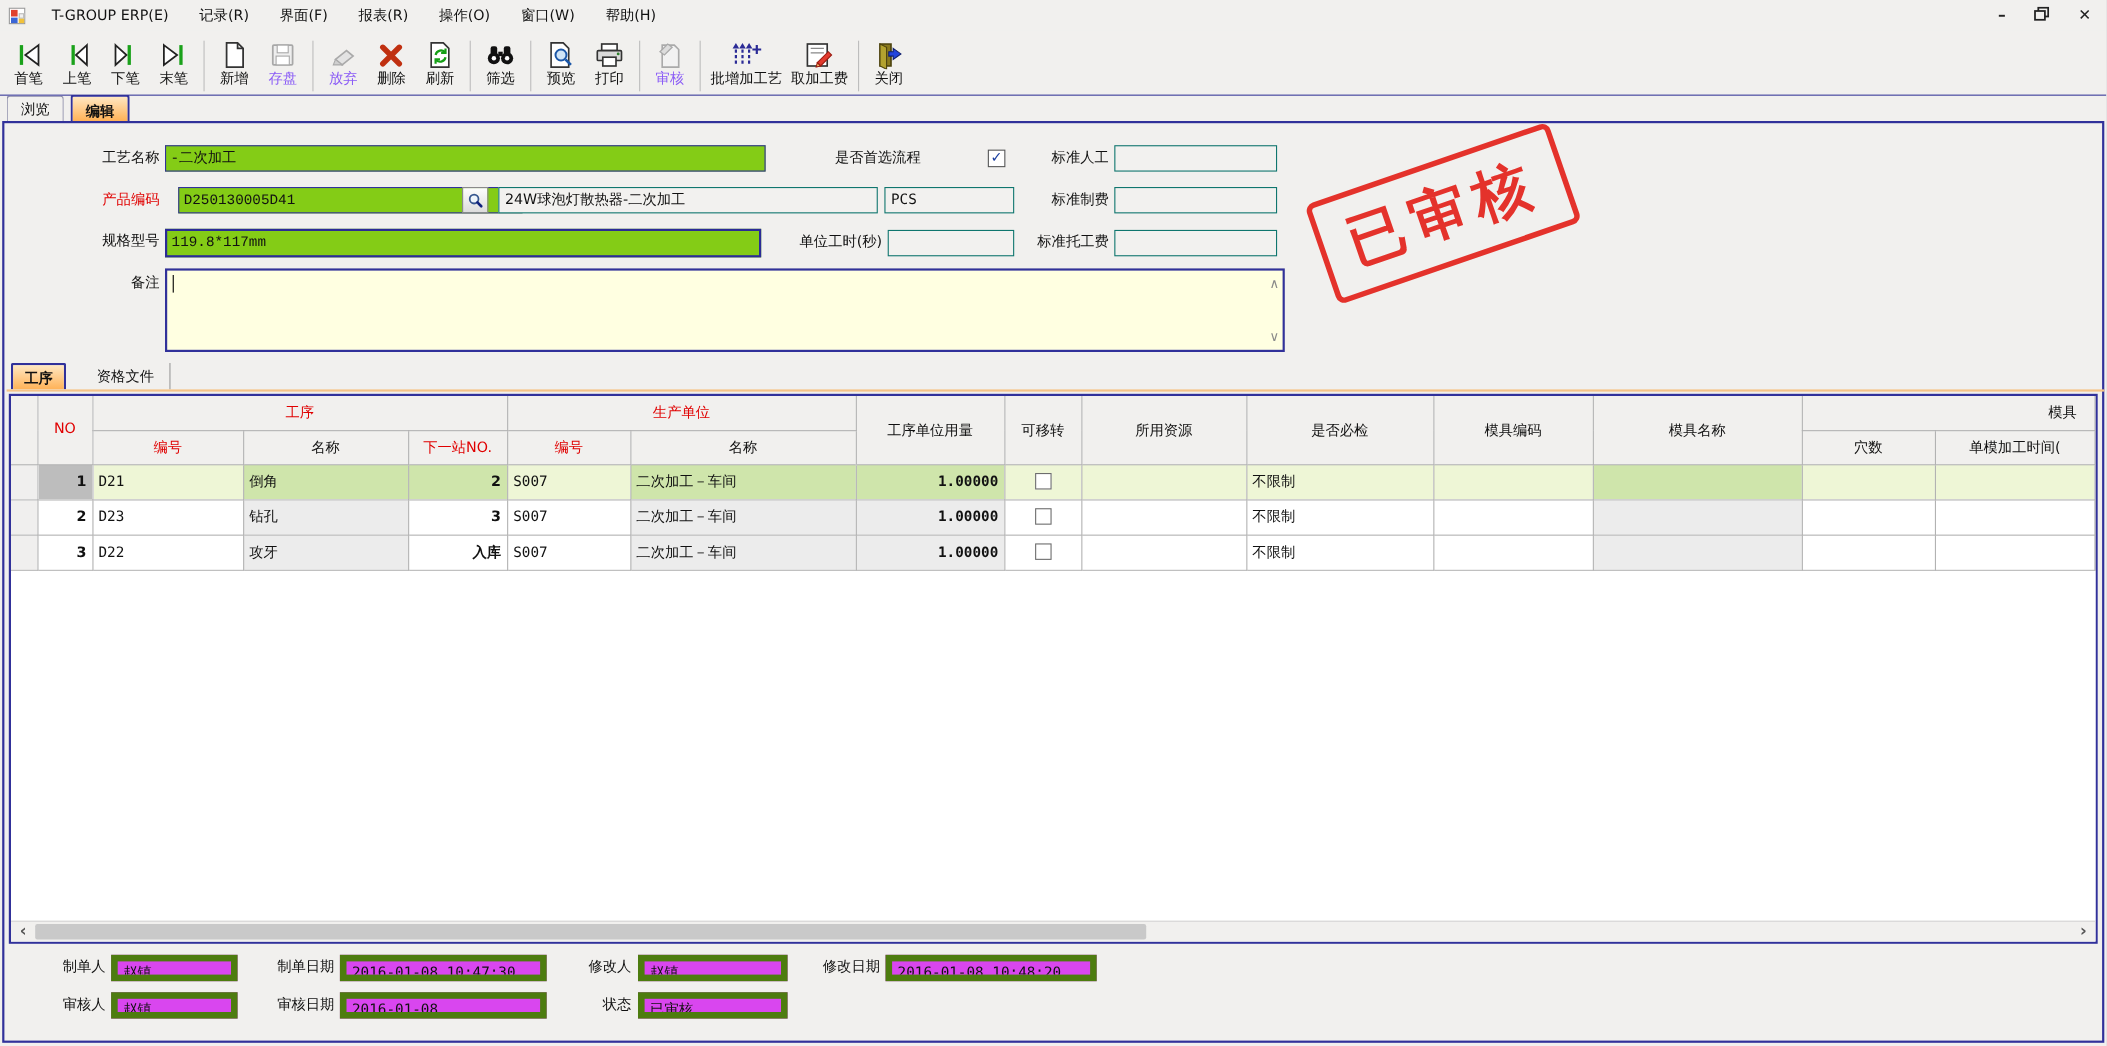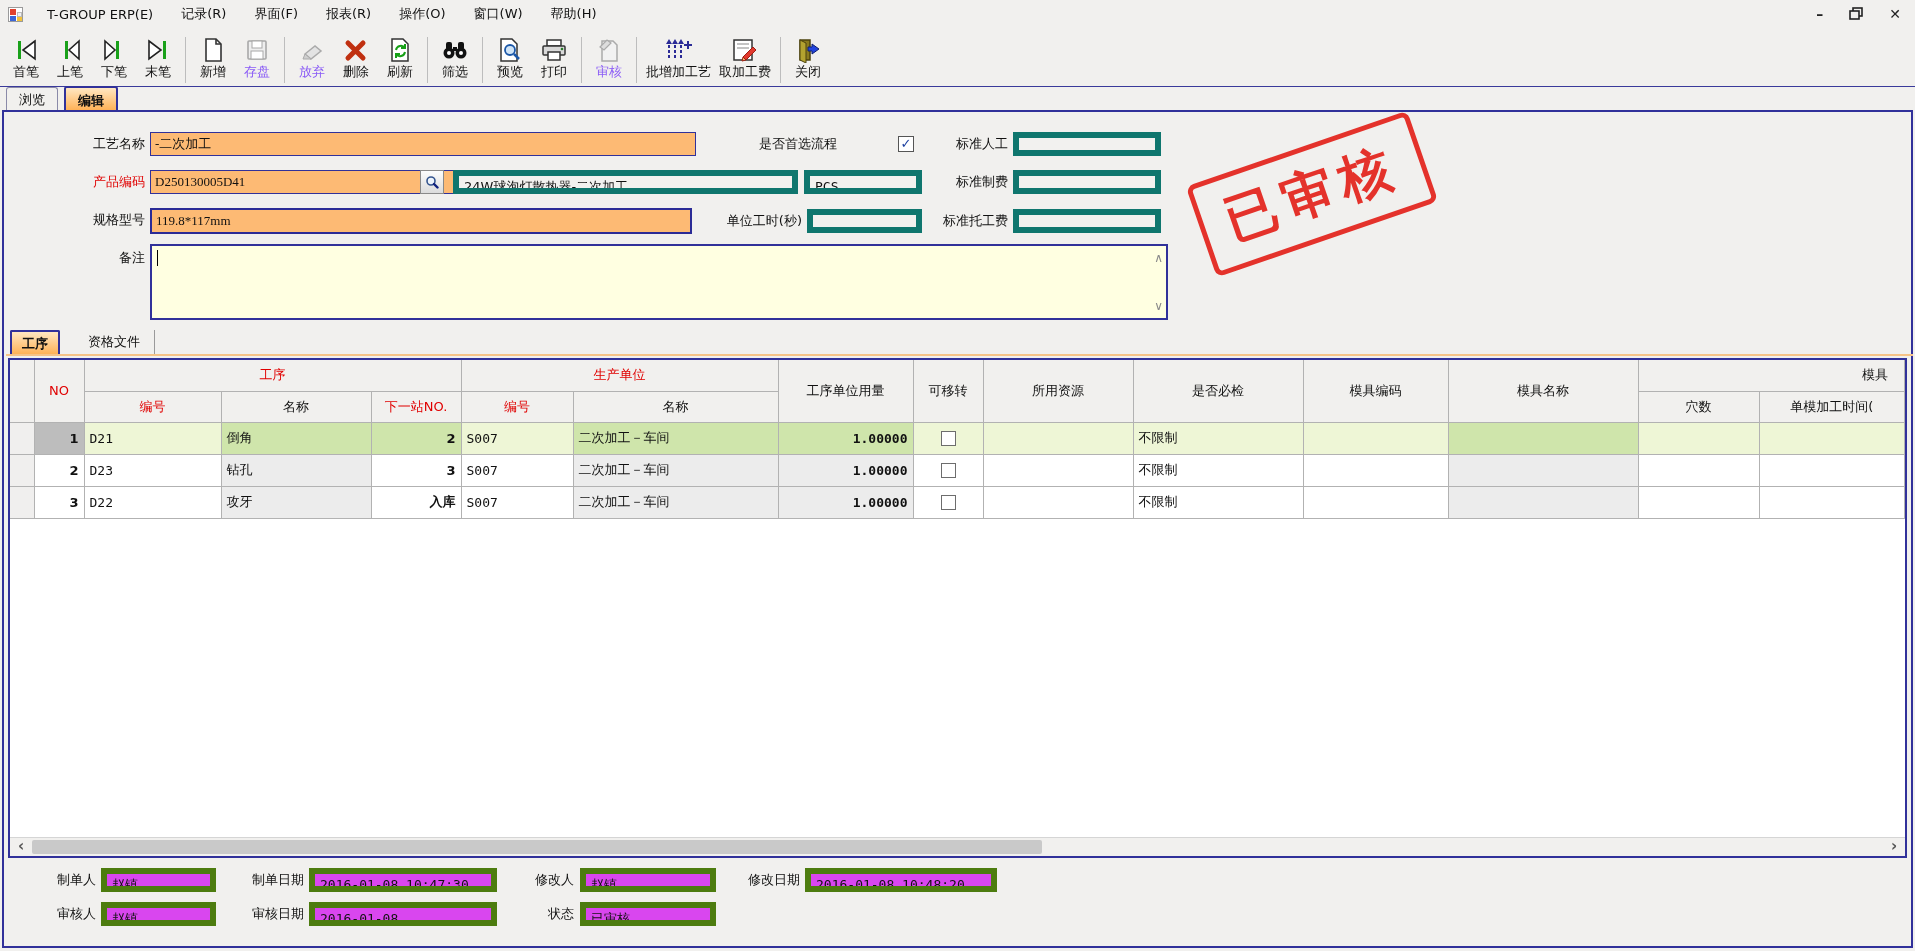--- a/index.html
+++ b/index.html
@@ -30,22 +30,22 @@
   .tab.browse { left:6px; }
   .tab.edit { left:64px; top:0; height:24px; font-weight:bold; padding-top:4px;
     background:linear-gradient(#ffe7c2,#ffb257); border:2px solid #31319a; border-bottom:none; }
 
   
   .panel { position:absolute; left:2px; top:110px; width:1911px; height:838px; border:2px solid #31319a; background:#f1f0ee;padding-left:47px; }
 
   
   .lbl { position:absolute; height:24px; line-height:24px; text-align:right; white-space:nowrap; }
   .lbl.red { color:#e00000; }
-  .inp { position:absolute; height:24px; line-height:22px; background:#fdba74; border:1px solid #31319a; padding:0 4px; font-family:Liberation Serif, serif; overflow:hidden; white-space:nowrap; }
-  .ro  { position:absolute; height:24px; line-height:22px; background:#f2f1ef; border:6px solid #0f766e; padding:0 5px; overflow:hidden; white-space:nowrap; }
+  .inp { position:absolute; height:24px; line-height:22px; background:#84cc16; border:1px solid #31319a; padding:0 4px; font-family:Liberation Mono, monospace; overflow:hidden; white-space:nowrap; }
+  .ro  { position:absolute; height:24px; line-height:22px; background:#f2f1ef; border:1px solid #0f766e; padding:0 5px; overflow:hidden; white-space:nowrap; }
   .ro.mono { font-family:"DejaVu Sans Mono","DejaVu Sans",sans-serif; }
   .focusfld { border:2px solid #2b2b96; line-height:21px; }
   .chk { position:absolute; width:16px; height:16px; background:#fff; border:1px solid #555; text-align:center; line-height:14px; font-size:13px; color:#1b3fa0; font-weight:bold; }
   .lookup-btn { position:absolute; width:24px; height:24px; border:1px solid #8a8a8a; background:linear-gradient(#fdfdfd,#dcdcdc); display:flex; align-items:center; justify-content:center; }
   .remark { position:absolute; background:#ffffe1; border:2px solid #31319a; }
   .remark .caret { position:absolute; left:5px; top:4px; width:1px; height:16px; background:#000; }
   .remark .sarr { position:absolute; right:3px; color:#8a8a8a; font-size:12px; line-height:12px; }
   .stamp { position:absolute; left:1191px; top:34px; padding:8px 22px; border:5px solid #e4322b; border-radius:8px; color:#e4322b; font-size:52px; font-weight:bold; letter-spacing:8px; transform:rotate(-19deg); white-space:nowrap; }
 
   
@@ -298,21 +298,21 @@
     <div>
 
       <span class="lbl" style="left:46px;top:20px;width:95px;">工艺名称</span>
       <span class="inp" style="left:146px;top:20px;width:546px;">-二次加工</span>
       <span class="lbl" style="left:755px;top:20px;width:134px;text-align:left;">是否首选流程</span>
       <span class="chk" style="left:894px;top:24px;">✓</span>
       <span class="lbl" style="left:930px;top:20px;width:74px;">标准人工</span>
       <span class="ro" style="left:1009px;top:20px;width:148px;"></span>
 
       <span class="lbl red" style="left:46px;top:58px;width:95px;">产品编码</span>
-      <span class="inp" style="left:146px;top:58px;width:313px;">D250130005D41</span>
+      <span class="inp" style="left:158px;top:58px;width:313px;">D250130005D41</span>
       <span class="lookup-btn" style="left:416px;top:58px;">
         <svg width="14" height="14" viewBox="0 0 14 14">
             <circle cx="6" cy="6" r="4" fill="#eef4fb" stroke="#35558e" stroke-width="1.6"></circle>
             <path d="M9 9 l3.5 3.5" stroke="#10227e" stroke-width="2.4" stroke-linecap="round"></path>
           </svg>
       </span>
       <span class="ro" style="left:449px;top:58px;width:345px;">24W球泡灯散热器-二次加工</span>
       <span class="ro mono" style="left:800px;top:58px;width:118px;">PCS</span>
       <span class="lbl" style="left:930px;top:58px;width:74px;">标准制费</span>
       <span class="ro" style="left:1009px;top:58px;width:148px;"></span>

